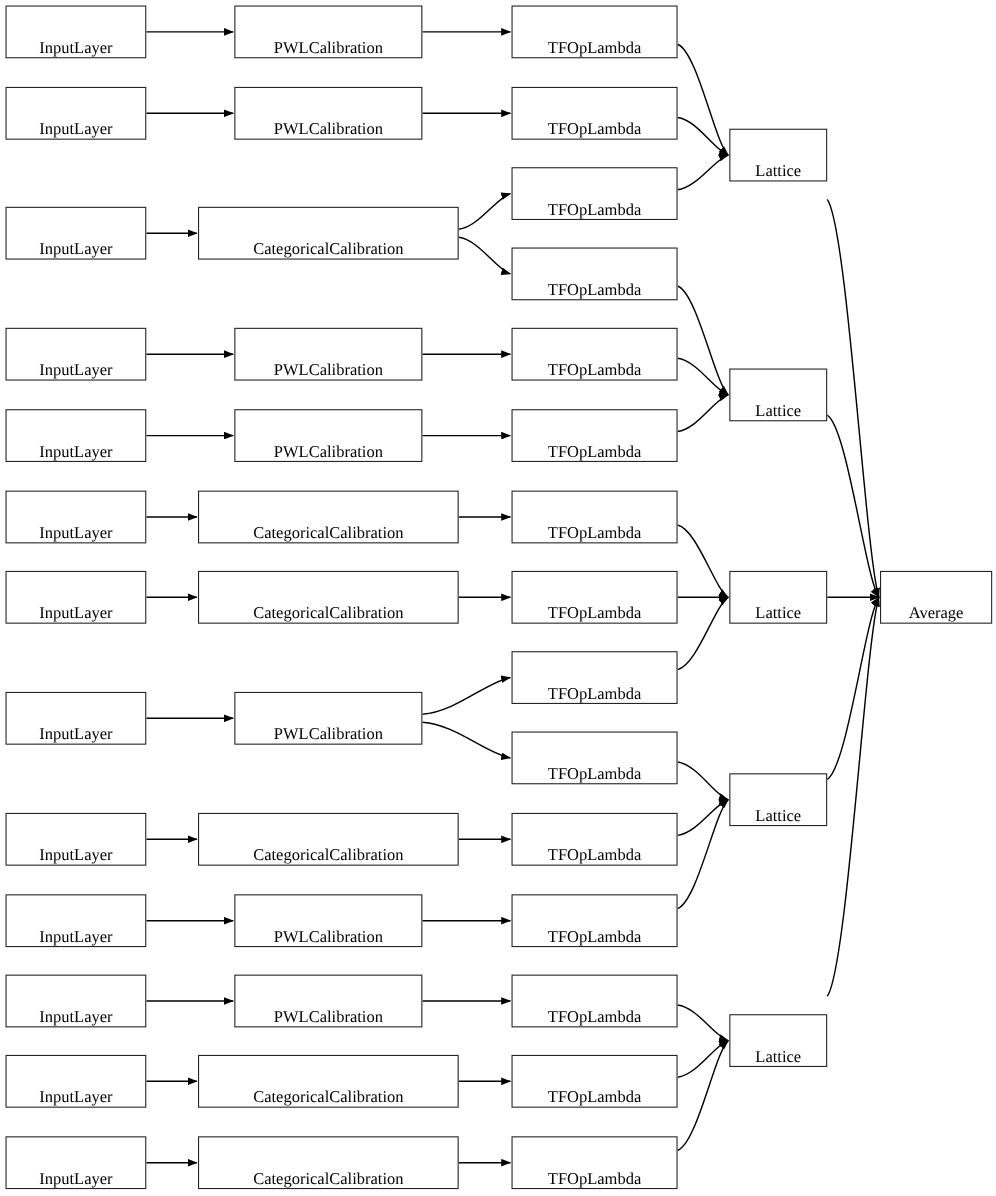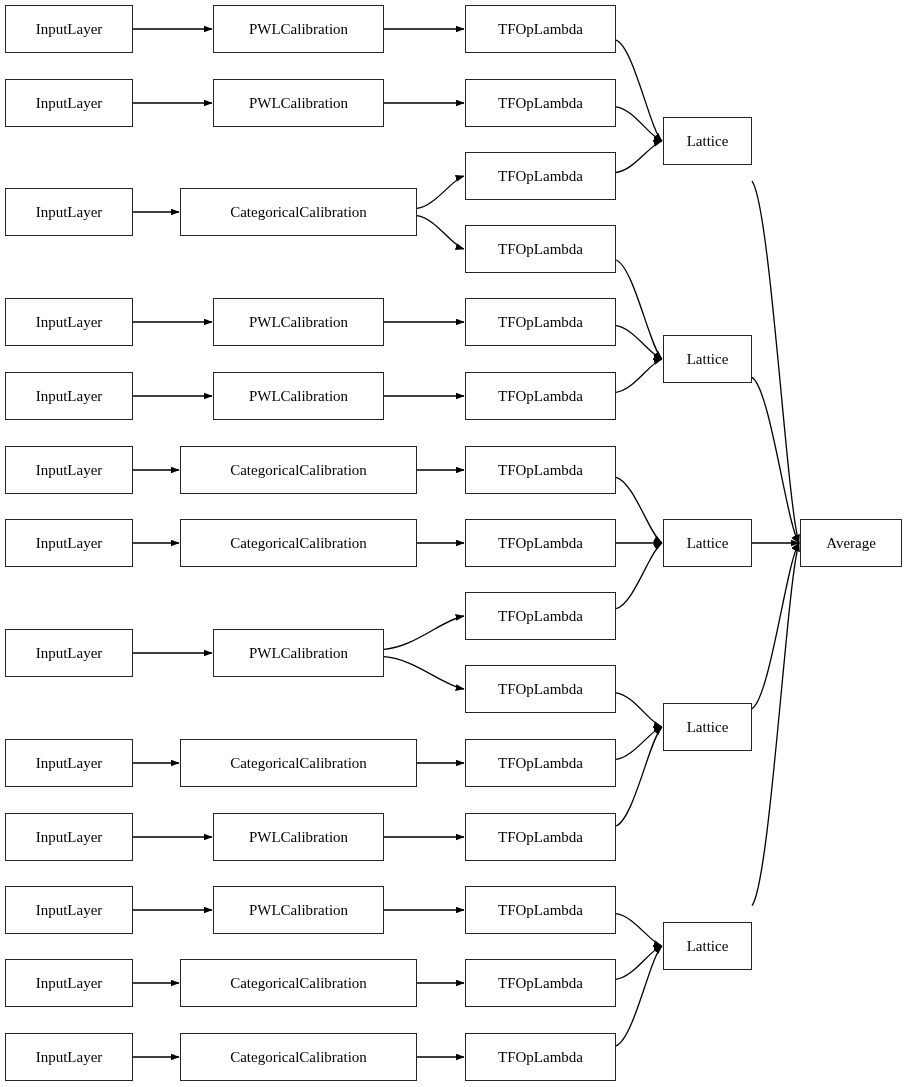--- a/index.html
+++ b/index.html
@@ -1,19 +1,19 @@
 <!DOCTYPE html>
 <html><head>
 <meta charset="utf-8">
 <style>
   html,body{margin:0;padding:0;background:#ffffff;}
   body{font-family:"Liberation Serif","DejaVu Serif",serif;}
   #canvas{position:relative;width:905px;height:1087px;background:#ffffff;overflow:hidden;}
   .node{position:absolute;box-sizing:border-box;background:#ffffff;border:1px solid #252525;
-        display:flex;align-items:center;justify-content:center;font-size:15px;color:#000000;
+        display:flex;align-items:flex-end;justify-content:center;font-size:15px;color:#000000;
         line-height:1;white-space:nowrap;}
   #edges{position:absolute;left:0;top:0;width:905px;height:1087px;pointer-events:none;}
 </style>
 </head>
 <body>
 
 <div id="canvas">
   <svg id="edges" viewBox="0 0 905 1087">
     <defs>
       <marker id="arrow" markerWidth="9" markerHeight="7" refX="8.4" refY="3.5" orient="auto" markerUnits="userSpaceOnUse">

